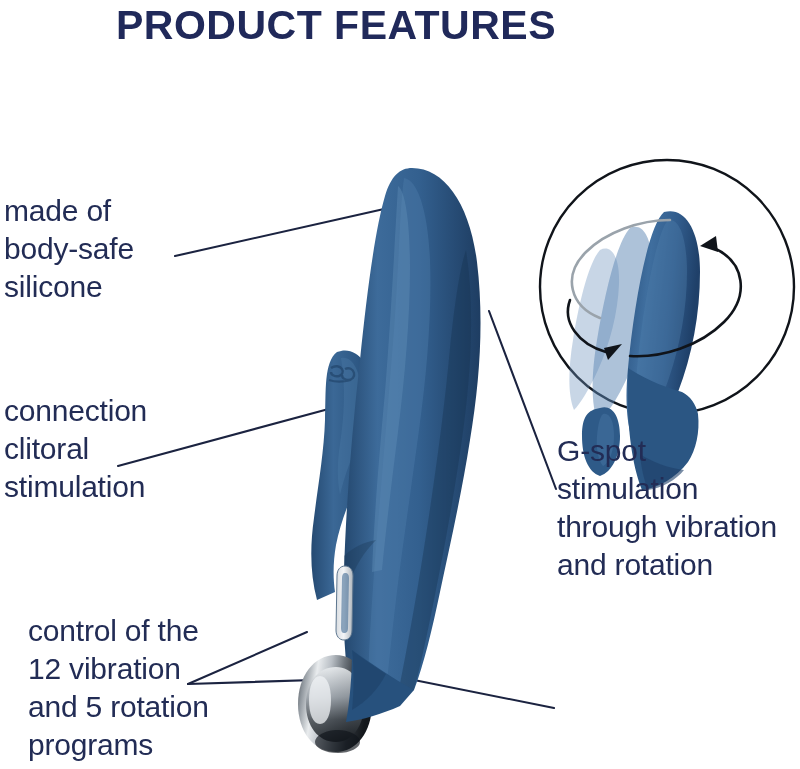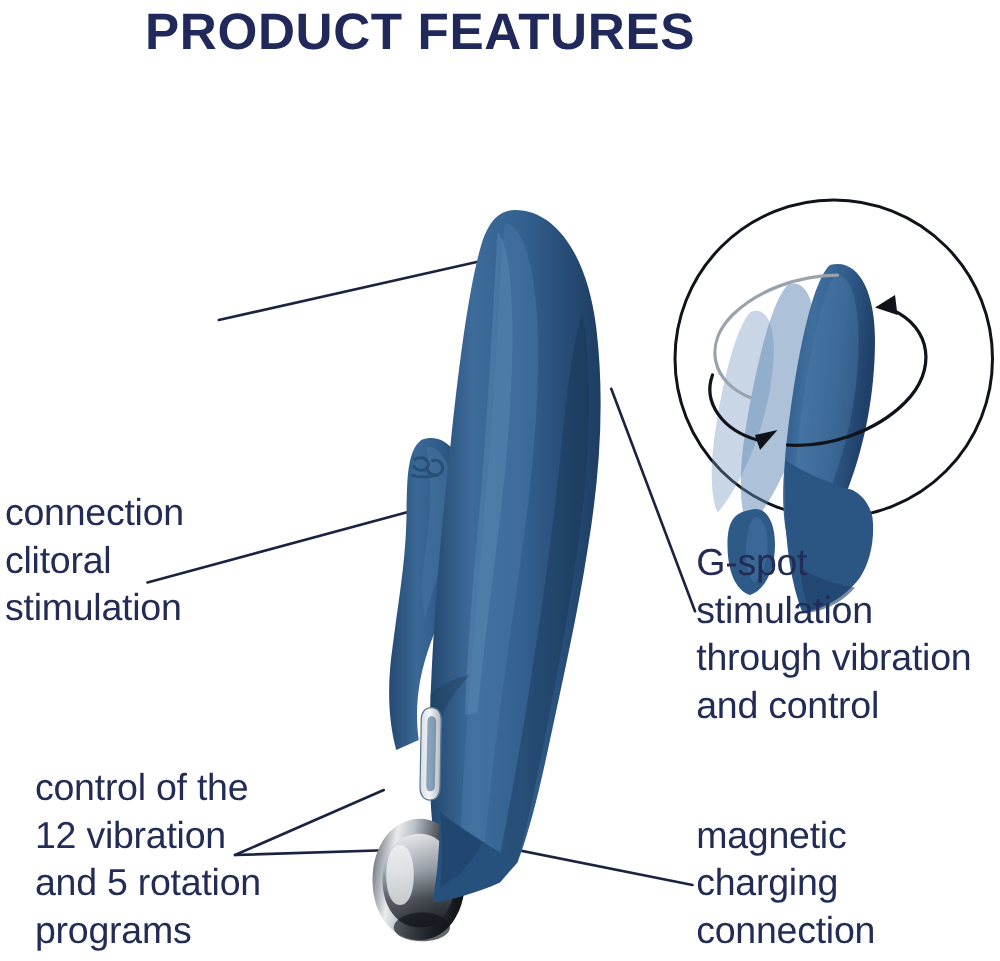--- a/index.html
+++ b/index.html
@@ -225,32 +225,32 @@
         <path d="M600,318 C570,306 562,276 586,252 C606,232 640,220 670,220" stroke="#9aa3ab"></path>
         <path d="M570,300 C562,322 578,344 606,352"></path>
       </g>
       <path d="M718,252 L700,246 L716,236 Z" fill="#10141a"></path>
       <path d="M604,348 L622,344 L608,360 Z" fill="#10141a"></path>
     </g>
   </svg>
 
   <div id="title">PRODUCT FEATURES</div>
 
+  <div class="txt" id="lbl-silicone">made of
+body-safe
+silicone</div>
 
   <div class="txt" id="lbl-clitoral">connection
 clitoral
 stimulation</div>
 
   <div class="txt" id="lbl-control">control of the
 12 vibration
 and 5 rotation
 programs</div>
 
   <div class="txt" id="lbl-gspot">G-spot
 stimulation
 through vibration
-and control</div>
-
-  <div class="txt" id="lbl-magnetic">magnetic
-charging
-connection</div>
+and rotation</div>
+
 
 </div>
 
 </body></html>

